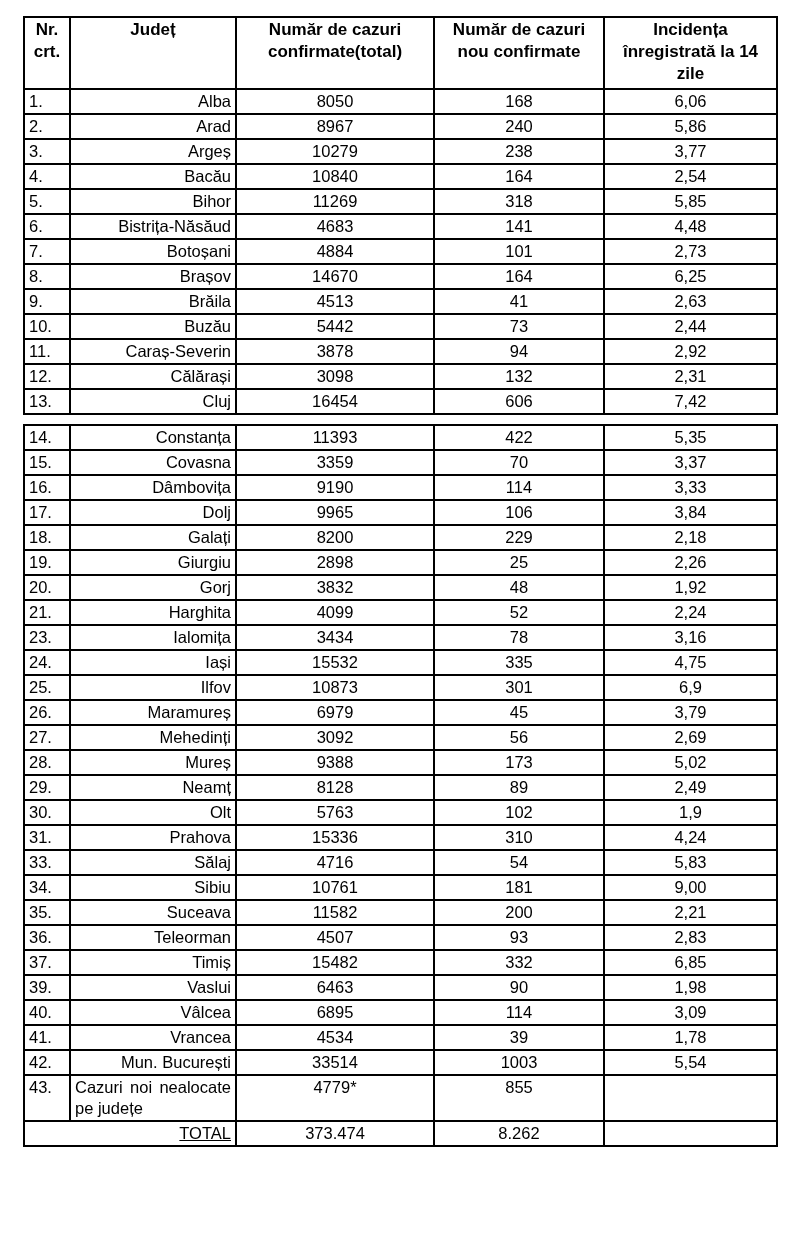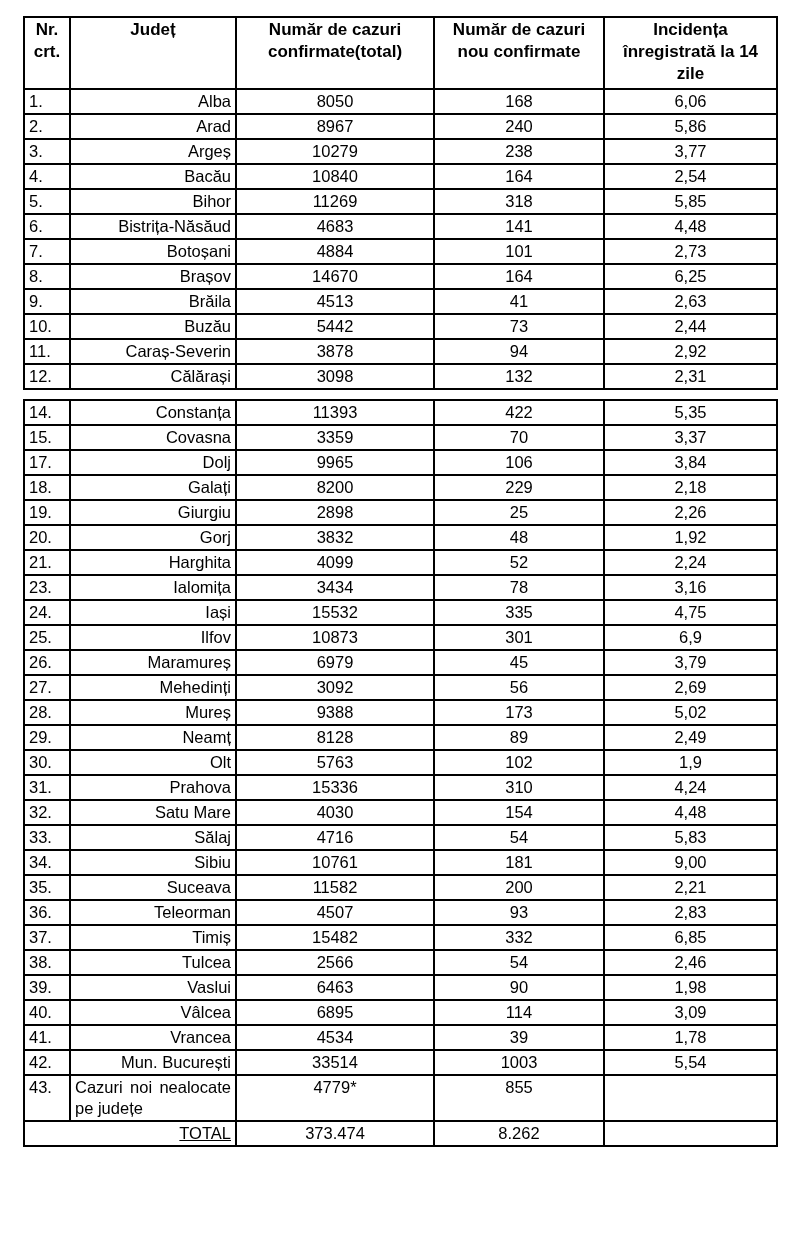--- a/index.html
+++ b/index.html
@@ -154,20 +154,27 @@
           <td class="num">94</td>
           <td class="num">2,92</td>
         </tr>
         <tr>
           <td class="nr">12.</td>
           <td class="judet">Călărași</td>
           <td class="num">3098</td>
           <td class="num">132</td>
           <td class="num">2,31</td>
         </tr>
+        <tr>
+          <td class="nr">13.</td>
+          <td class="judet">Cluj</td>
+          <td class="num">16454</td>
+          <td class="num">606</td>
+          <td class="num">7,42</td>
+        </tr>
       </tbody>
   </table>
 
   <div class="table-gap"></div>
 
   <table class="cases">
     <colgroup>
       <col style="width:46px">
         <col style="width:166px">
         <col style="width:198px">
@@ -183,20 +190,27 @@
           <td class="num">5,35</td>
         </tr>
         <tr>
           <td class="nr">15.</td>
           <td class="judet">Covasna</td>
           <td class="num">3359</td>
           <td class="num">70</td>
           <td class="num">3,37</td>
         </tr>
         <tr>
+          <td class="nr">16.</td>
+          <td class="judet">Dâmbovița</td>
+          <td class="num">9190</td>
+          <td class="num">114</td>
+          <td class="num">3,33</td>
+        </tr>
+        <tr>
           <td class="nr">17.</td>
           <td class="judet">Dolj</td>
           <td class="num">9965</td>
           <td class="num">106</td>
           <td class="num">3,84</td>
         </tr>
         <tr>
           <td class="nr">18.</td>
           <td class="judet">Galați</td>
           <td class="num">8200</td>
@@ -281,27 +295,20 @@
           <td class="num">1,9</td>
         </tr>
         <tr>
           <td class="nr">31.</td>
           <td class="judet">Prahova</td>
           <td class="num">15336</td>
           <td class="num">310</td>
           <td class="num">4,24</td>
         </tr>
         <tr>
-          <td class="nr">32.</td>
-          <td class="judet">Satu Mare</td>
-          <td class="num">4030</td>
-          <td class="num">154</td>
-          <td class="num">4,48</td>
-        </tr>
-        <tr>
           <td class="nr">33.</td>
           <td class="judet">Sălaj</td>
           <td class="num">4716</td>
           <td class="num">54</td>
           <td class="num">5,83</td>
         </tr>
         <tr>
           <td class="nr">34.</td>
           <td class="judet">Sibiu</td>
           <td class="num">10761</td>
@@ -321,27 +328,20 @@
           <td class="num">4507</td>
           <td class="num">93</td>
           <td class="num">2,83</td>
         </tr>
         <tr>
           <td class="nr">37.</td>
           <td class="judet">Timiș</td>
           <td class="num">15482</td>
           <td class="num">332</td>
           <td class="num">6,85</td>
-        </tr>
-        <tr>
-          <td class="nr">38.</td>
-          <td class="judet">Tulcea</td>
-          <td class="num">2566</td>
-          <td class="num">54</td>
-          <td class="num">2,46</td>
         </tr>
         <tr>
           <td class="nr">39.</td>
           <td class="judet">Vaslui</td>
           <td class="num">6463</td>
           <td class="num">90</td>
           <td class="num">1,98</td>
         </tr>
         <tr>
           <td class="nr">40.</td>

